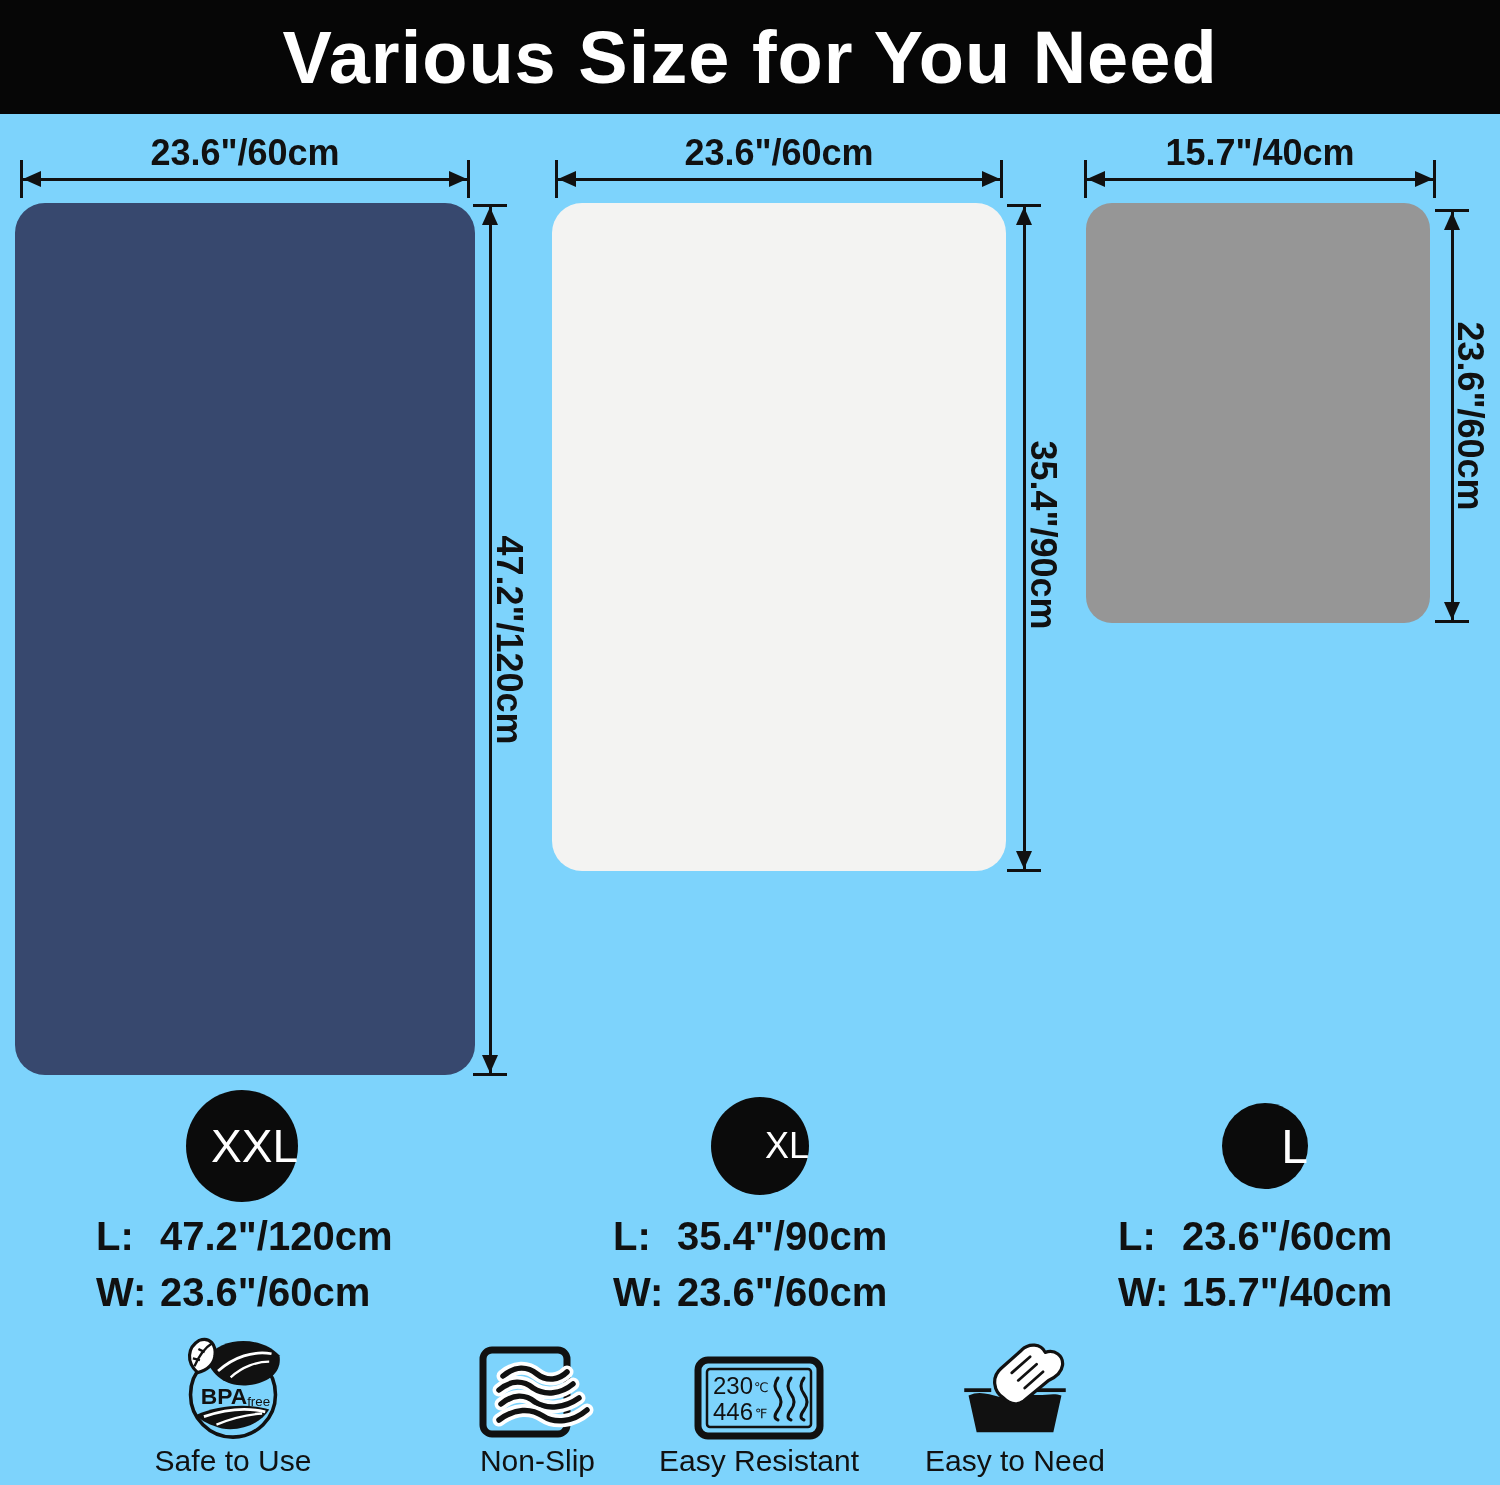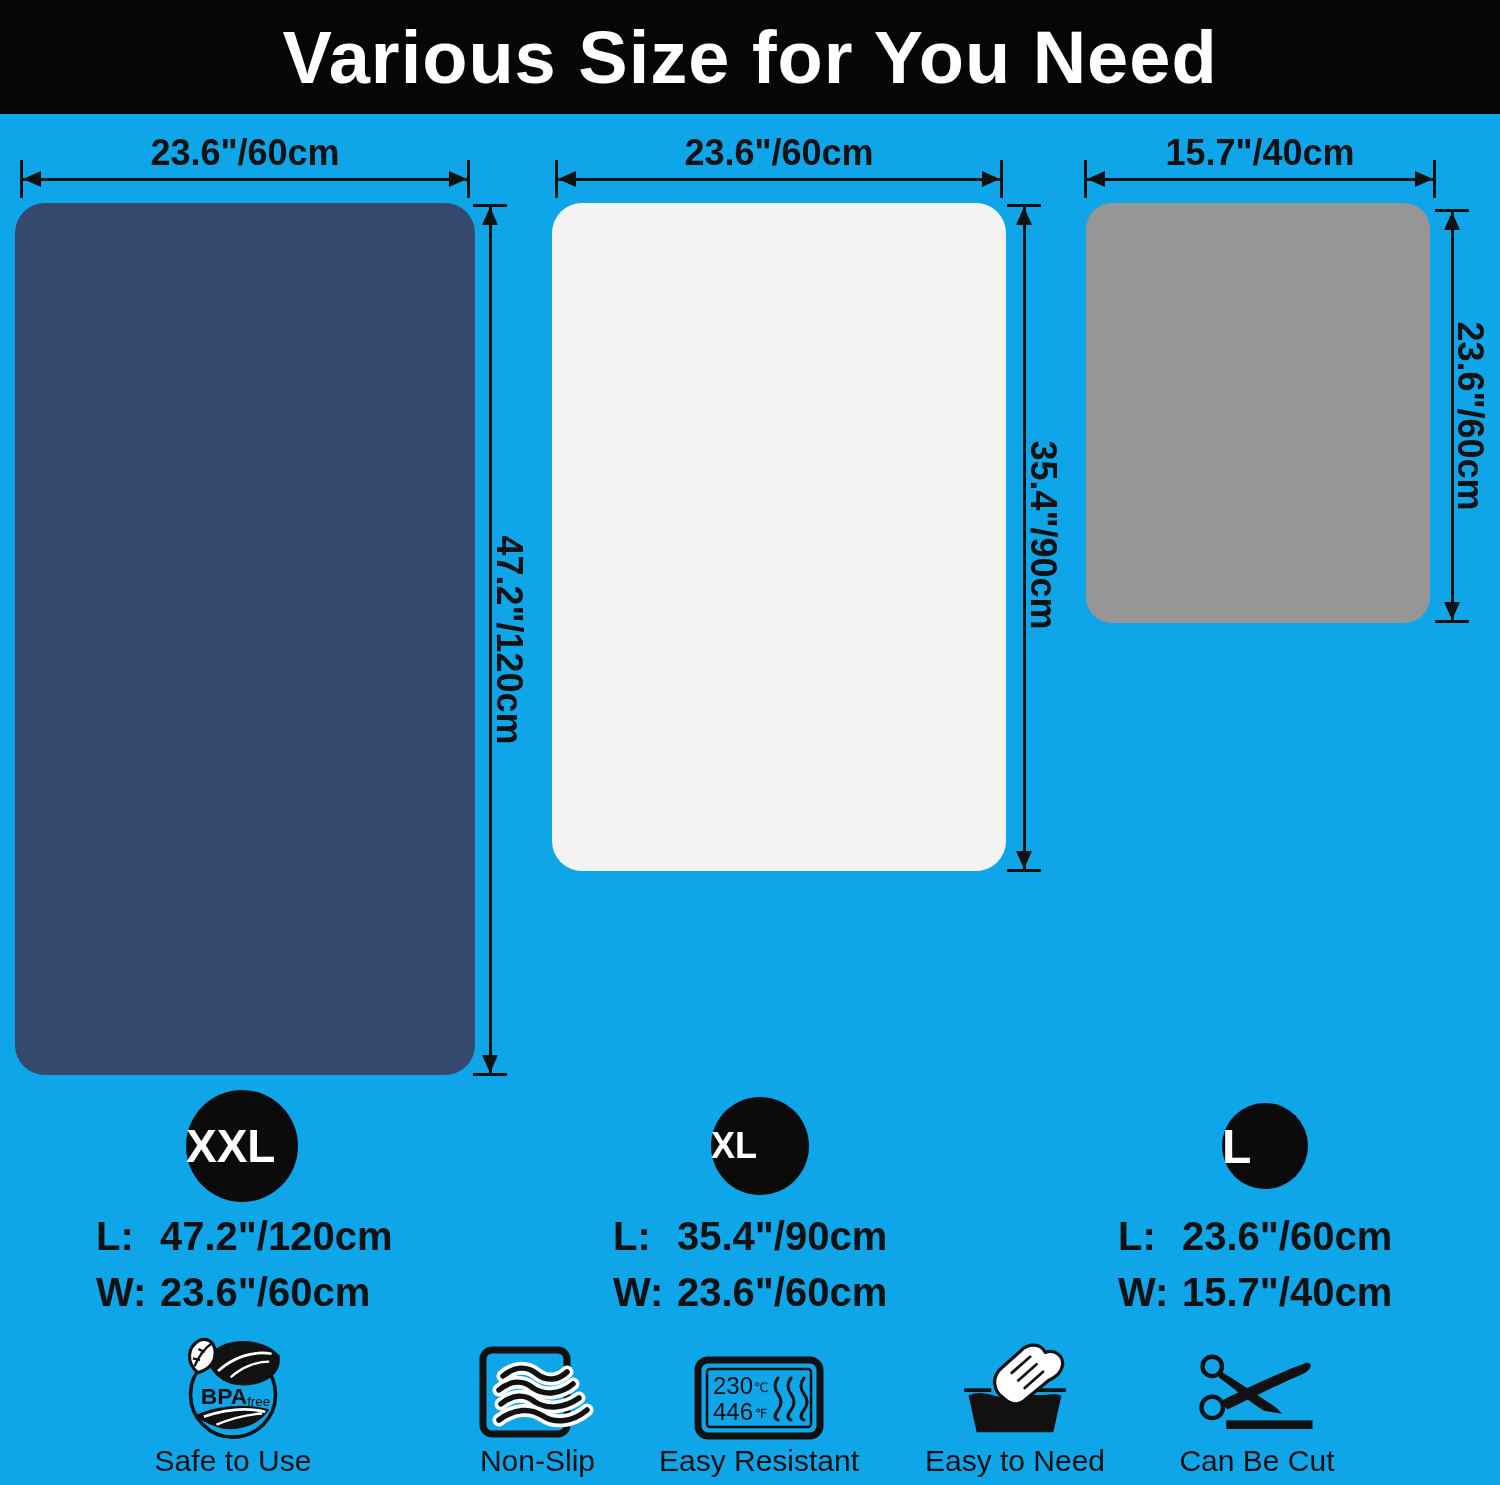--- a/index.html
+++ b/index.html
@@ -1,17 +1,17 @@
 <!DOCTYPE html>
 <html><head>
 <meta charset="utf-8">
 <style>
   html,body{margin:0;padding:0;background:#fff;}
   body{font-family:"Liberation Sans","DejaVu Sans",sans-serif;color:#111;}
-  .page{position:relative;width:1500px;height:1485px;background:#0ea5e9;overflow:hidden;}
+  .page{position:relative;width:1500px;height:1485px;background:#7dd3fc;overflow:hidden;}
 
   
   .header{position:absolute;left:0;top:0;width:1500px;height:114px;background:#060606;
           display:flex;align-items:center;justify-content:center;}
   .header .title{color:#fff;font-size:74px;font-weight:700;letter-spacing:1px;white-space:nowrap;}
 
   
   .mat{position:absolute;border-radius:30px;}
   .mat-xxl{left:15px;top:203px;width:460px;height:872px;}
   .mat-xl{left:552px;top:203px;width:454px;height:668px;}
@@ -37,22 +37,22 @@
   .dim-v{position:absolute;width:30px;}
   .dim-v .line{position:absolute;top:0;bottom:0;left:50%;width:3px;margin-left:-1.5px;background:#111;}
   .dim-v .tick-t,.dim-v .tick-b{position:absolute;left:-2px;right:-2px;height:3px;background:#111;}
   .dim-v .tick-t{top:0;} .dim-v .tick-b{bottom:0;}
   .dim-v .ah{position:absolute;left:50%;width:0;height:0;margin-left:-8px;
              border-left:8px solid transparent;border-right:8px solid transparent;}
   .dim-v .ah-t{top:3px;border-bottom:18px solid #111;}
   .dim-v .ah-b{bottom:3px;border-top:18px solid #111;}
 
   
-  .badge{position:absolute;background:#0b0b0b;border-radius:50%;color:#fff;font-weight:700;
-         display:flex;align-items:center;justify-content:flex-start;}
+  .badge{position:absolute;background:#0b0b0b;border-radius:50%;color:#fff;font-weight:400;
+         display:flex;align-items:center;justify-content:flex-end;}
   .badge-xxl{left:186px;top:1090px;width:112px;height:112px;font-size:46px;}
   .badge-xl{left:711px;top:1097px;width:98px;height:98px;font-size:36px;}
   .badge-l{left:1222px;top:1103px;width:86px;height:86px;font-size:48px;}
 
   .specs{position:absolute;top:1208px;font-size:40px;font-weight:700;}
   .specs .row{height:56px;line-height:56px;white-space:nowrap;}
   .specs .k{display:inline-block;width:64px;}
   .specs-xxl{left:96px;} .specs-xl{left:613px;} .specs-l{left:1118px;}
 
   
@@ -207,24 +207,14 @@
       <path d="M150,104 L204,104" stroke="#111" stroke-width="7" fill="none"></path>
       <path d="M24,114 C44,104 62,112 80,116 C100,120 120,108 140,112 C160,116 180,108 196,114 L181,182 L39,182 Z" fill="#111"></path>
       <g stroke="#111" stroke-width="6" fill="#fff" stroke-linejoin="round" stroke-linecap="round">
         <path d="M88,118 C70,106 66,80 84,64 L122,30 C136,16 158,18 166,34 C184,28 200,40 198,58 C196,72 186,80 172,86 L126,124 C112,134 98,128 88,118 Z"></path>
         <path d="M104,72 L138,42 M116,86 L150,56 M128,100 L162,70" fill="none" stroke-width="5"></path>
       </g>
     </svg>
     <div class="flabel">Easy to Need</div>
   </div>
 
-  <div class="feature f5">
-    <svg class="icon" style="margin-top:18px;" width="124" height="94" viewBox="0 0 230 170">
-      <circle cx="32" cy="32" r="18" fill="none" stroke="#111" stroke-width="8"></circle>
-      <circle cx="32" cy="108" r="20" fill="none" stroke="#111" stroke-width="8"></circle>
-      <path d="M48,96 C105,68 165,40 204,26 C218,22 218,36 204,44 C158,64 100,92 60,112 Z" fill="#111"></path>
-      <path d="M46,40 C80,60 120,88 150,108 L162,120 L128,114 C98,96 66,68 44,52 Z" fill="#111"></path>
-      <rect x="58" y="132" width="160" height="16" fill="#111"></rect>
-    </svg>
-    <div class="flabel">Can Be Cut</div>
-  </div>
 
 </div>
 
 </body></html>

